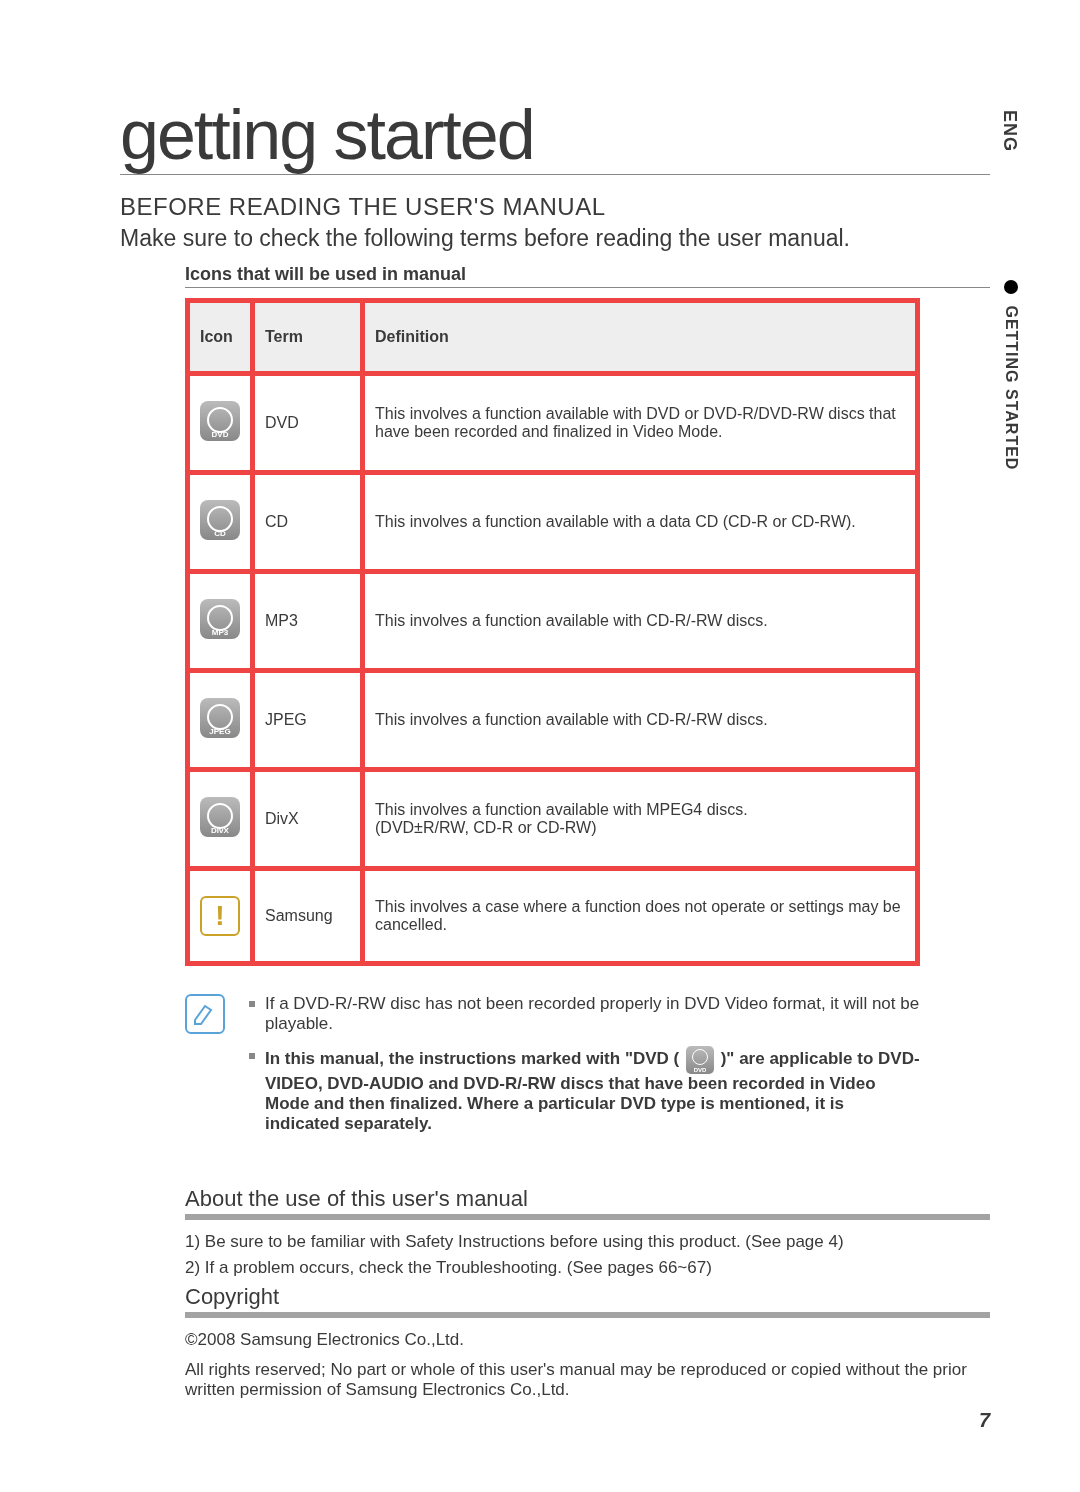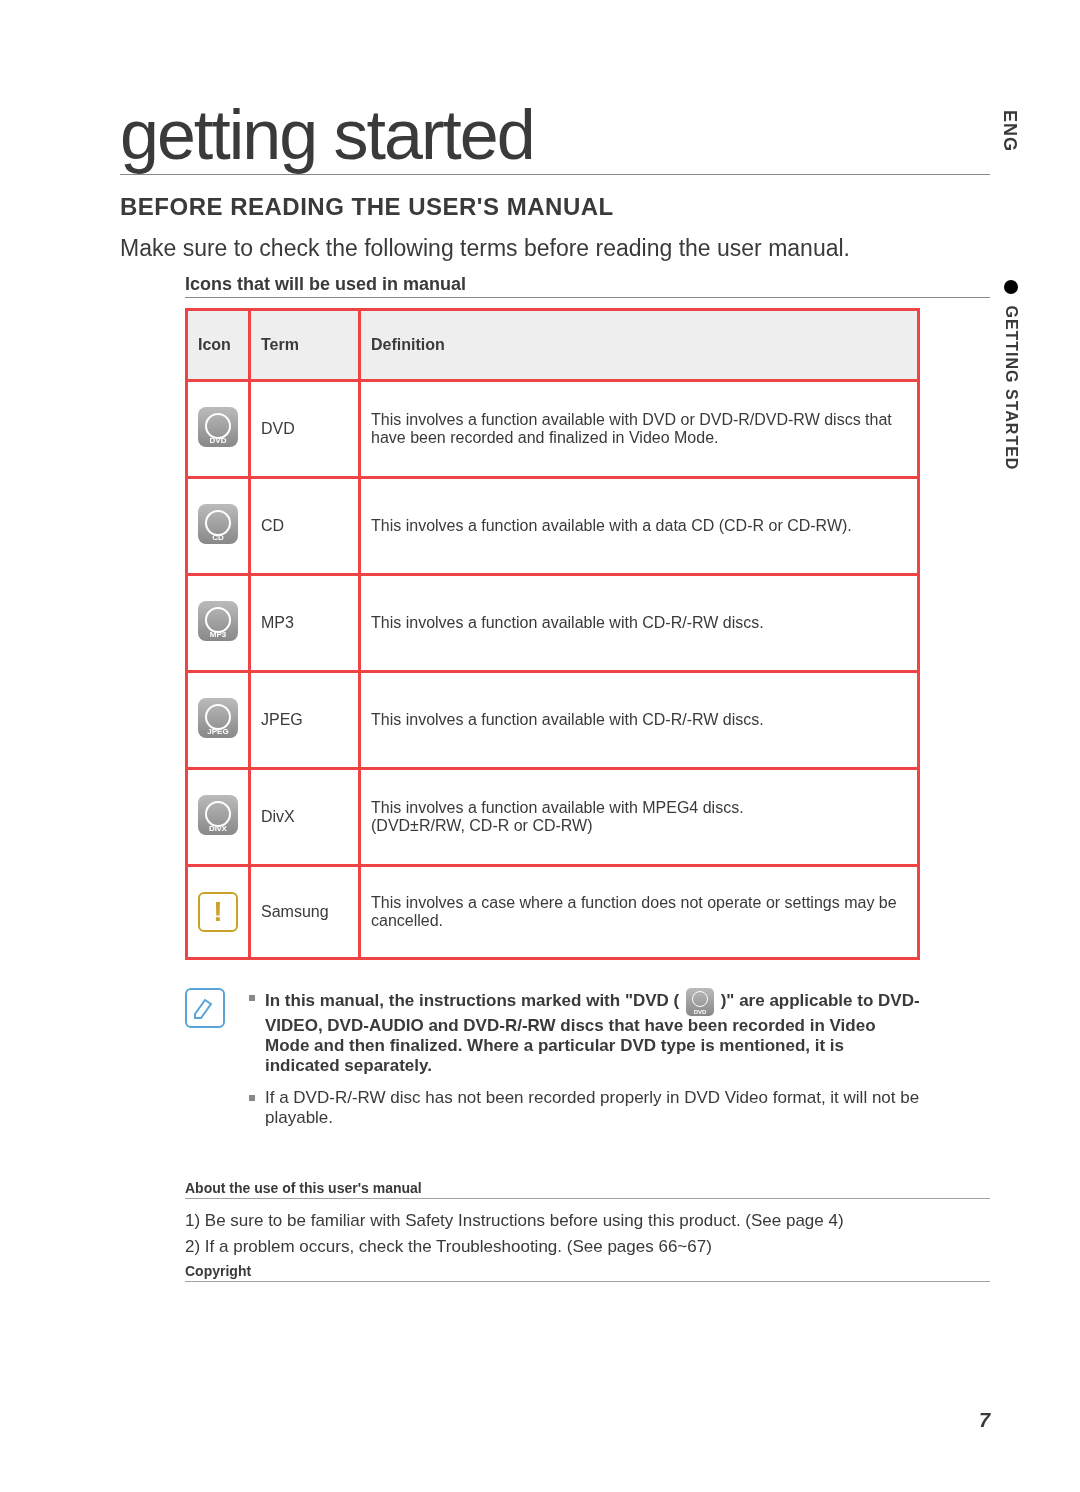--- a/index.html
+++ b/index.html
@@ -2,43 +2,43 @@
 <html><head>
 <meta charset="utf-8">
 <style>
   * { box-sizing: border-box; margin: 0; padding: 0; }
   html, body { width: 1080px; height: 1492px; background: #fff; font-family: Arial, Helvetica, sans-serif; color: #3a3a3a; }
   .page { position: relative; width: 1080px; height: 1492px; padding: 100px 90px 60px 120px; }
   .lang-tab { position: absolute; top: 110px; right: 60px; writing-mode: vertical-rl; font-weight: bold; font-size: 18px; letter-spacing: 1px; }
   .side-tab { position: absolute; top: 280px; right: 60px; writing-mode: vertical-rl; font-size: 16px; font-weight: bold; letter-spacing: 1px; }
   .side-dot { display: inline-block; width: 14px; height: 14px; border-radius: 50%; background: #000; margin-bottom: 6px; }
   .title { font-size: 70px; font-weight: 300; letter-spacing: -2px; border-bottom: 1px solid #888; line-height: 1; padding-bottom: 4px; margin-bottom: 18px; }
-  .h2 { font-size: 24px; font-weight: bold; letter-spacing: 0.5px; margin-bottom: 14px; }
+  .h2 { font-size: 24px; font-weight: normal; letter-spacing: 0.5px; margin-bottom: 4px; }
   .intro { font-size: 23px; margin-bottom: 12px; }
   .h3 { font-size: 18px; font-weight: bold; border-bottom: 1px solid #888; padding-bottom: 2px; margin-bottom: 10px; margin-left: 65px; }
   table.icons { border-collapse: collapse; width: 735px; margin-left: 65px; margin-bottom: 28px; }
-  table.icons th, table.icons td { border: 3px solid #ef4444; padding: 25px 10px; font-size: 16px; vertical-align: middle; text-align: left; }
+  table.icons th, table.icons td { border: 5px solid #ef4444; padding: 25px 10px; font-size: 16px; vertical-align: middle; text-align: left; }
   table.icons th { background: #eee; font-weight: bold; }
   .icon-cell { width: 58px; text-align: center; }
   .disc-icon { display: inline-block; width: 40px; height: 40px; border-radius: 8px; background: linear-gradient(#bbb,#888); position: relative; }
   .disc-icon::before { content: ""; position: absolute; top: 6px; left: 50%; transform: translateX(-50%); width: 22px; height: 22px; border-radius: 50%; border: 2px solid #fff; }
   .disc-icon .lbl { position: absolute; bottom: 2px; left: 0; right: 0; text-align: center; font-size: 8px; color: #fff; font-weight: bold; }
   .caution-icon { display: inline-block; width: 40px; height: 40px; border-radius: 6px; border: 2px solid #c9a227; color: #c9a227; font-size: 28px; font-weight: bold; text-align: center; line-height: 36px; background: #fff; }
   .note-icon-sq { display: inline-block; width: 40px; height: 40px; border-radius: 6px; border: 2px solid #5aa3d8; color: #5aa3d8; background: #fff; position: relative; }
   .note-icon-sq svg { position: absolute; top: 4px; left: 4px; }
   .notes-block { margin-left: 65px; width: 735px; display: flex; gap: 20px; margin-bottom: 40px; }
   .note-left { flex: 0 0 44px; }
   .note-body { flex: 1; font-size: 17px; }
   .note-body li { margin-bottom: 12px; list-style: none; position: relative; padding-left: 16px; }
   .note-body li::before { content: ""; position: absolute; left: 0; top: 7px; width: 6px; height: 6px; background: #888; }
   .note-body strong { font-weight: bold; }
   .inline-icon { display: inline-block; width: 28px; height: 28px; border-radius: 5px; background: linear-gradient(#bbb,#888); vertical-align: middle; position: relative; margin: 0 2px; }
   .inline-icon::before { content: ""; position: absolute; top: 3px; left: 50%; transform: translateX(-50%); width: 14px; height: 14px; border-radius: 50%; border: 1.5px solid #fff; }
   .inline-icon .lbl { position: absolute; bottom: 1px; left: 0; right: 0; text-align: center; font-size: 6px; color: #fff; font-weight: bold; }
-  .section-h { font-size: 14px; font-weight: bold; border-bottom: 1px solid #a3a3a3; padding-bottom: 2px; margin: 0 0 12px 65px; }
+  .section-h { font-size: 22px; font-weight: normal; border-bottom: 6px solid #a3a3a3; padding-bottom: 2px; margin: 0 0 12px 65px; }
   .list-ol { margin-left: 65px; font-size: 17px; }
   .list-ol div { margin-bottom: 6px; }
   .copy-body { margin-left: 65px; font-size: 17px; }
   .copy-body p { margin-bottom: 10px; }
   .page-num { position: absolute; bottom: 60px; right: 90px; font-size: 20px; font-weight: bold; font-style: italic; }
 </style>
 </head>
 <body>
 
 <div class="page">
@@ -98,33 +98,37 @@
     </tbody>
   </table>
 
   <div class="notes-block">
     <div class="note-left">
       <span class="note-icon-sq"><svg width="28" height="28" viewBox="0 0 28 28">
             <path d="M4 20 L14 6 L20 10 L10 24 L4 24 Z" fill="none" stroke="#5aa3d8" stroke-width="2"></path>
           </svg></span>
     </div>
     <ul class="note-body">
+      <li><span>If a DVD-R/-RW disc has not been recorded properly in DVD Video format, it will not be playable.</span></li>
       <li>
         <strong>
           <span>In this manual, the instructions marked with "DVD (</span>
           <span class="inline-icon"><span class="lbl">DVD</span></span>
           <span>)" are applicable to DVD-VIDEO, DVD-AUDIO and DVD-R/-RW discs that have been recorded in Video Mode and then finalized. Where a particular DVD type is mentioned, it is indicated separately.</span>
         </strong>
       </li>
-      <li><span>If a DVD-R/-RW disc has not been recorded properly in DVD Video format, it will not be playable.</span></li>
     </ul>
   </div>
 
   <div class="section-h">About the use of this user's manual</div>
   <div class="list-ol">
     <div>1)  Be sure to be familiar with Safety Instructions before using this product. (See page 4)</div>
     <div>2)  If a problem occurs, check the Troubleshooting. (See pages 66~67)</div>
   </div>
 
   <div class="section-h">Copyright</div>
+  <div class="copy-body">
+    <p>©2008 Samsung Electronics Co.,Ltd.</p>
+    <p>All rights reserved; No part or whole of this user's manual may be reproduced or copied without the prior written permission of Samsung Electronics Co.,Ltd.</p>
+  </div>
 
   <div class="page-num">7</div>
 </div>
 
 </body></html>

